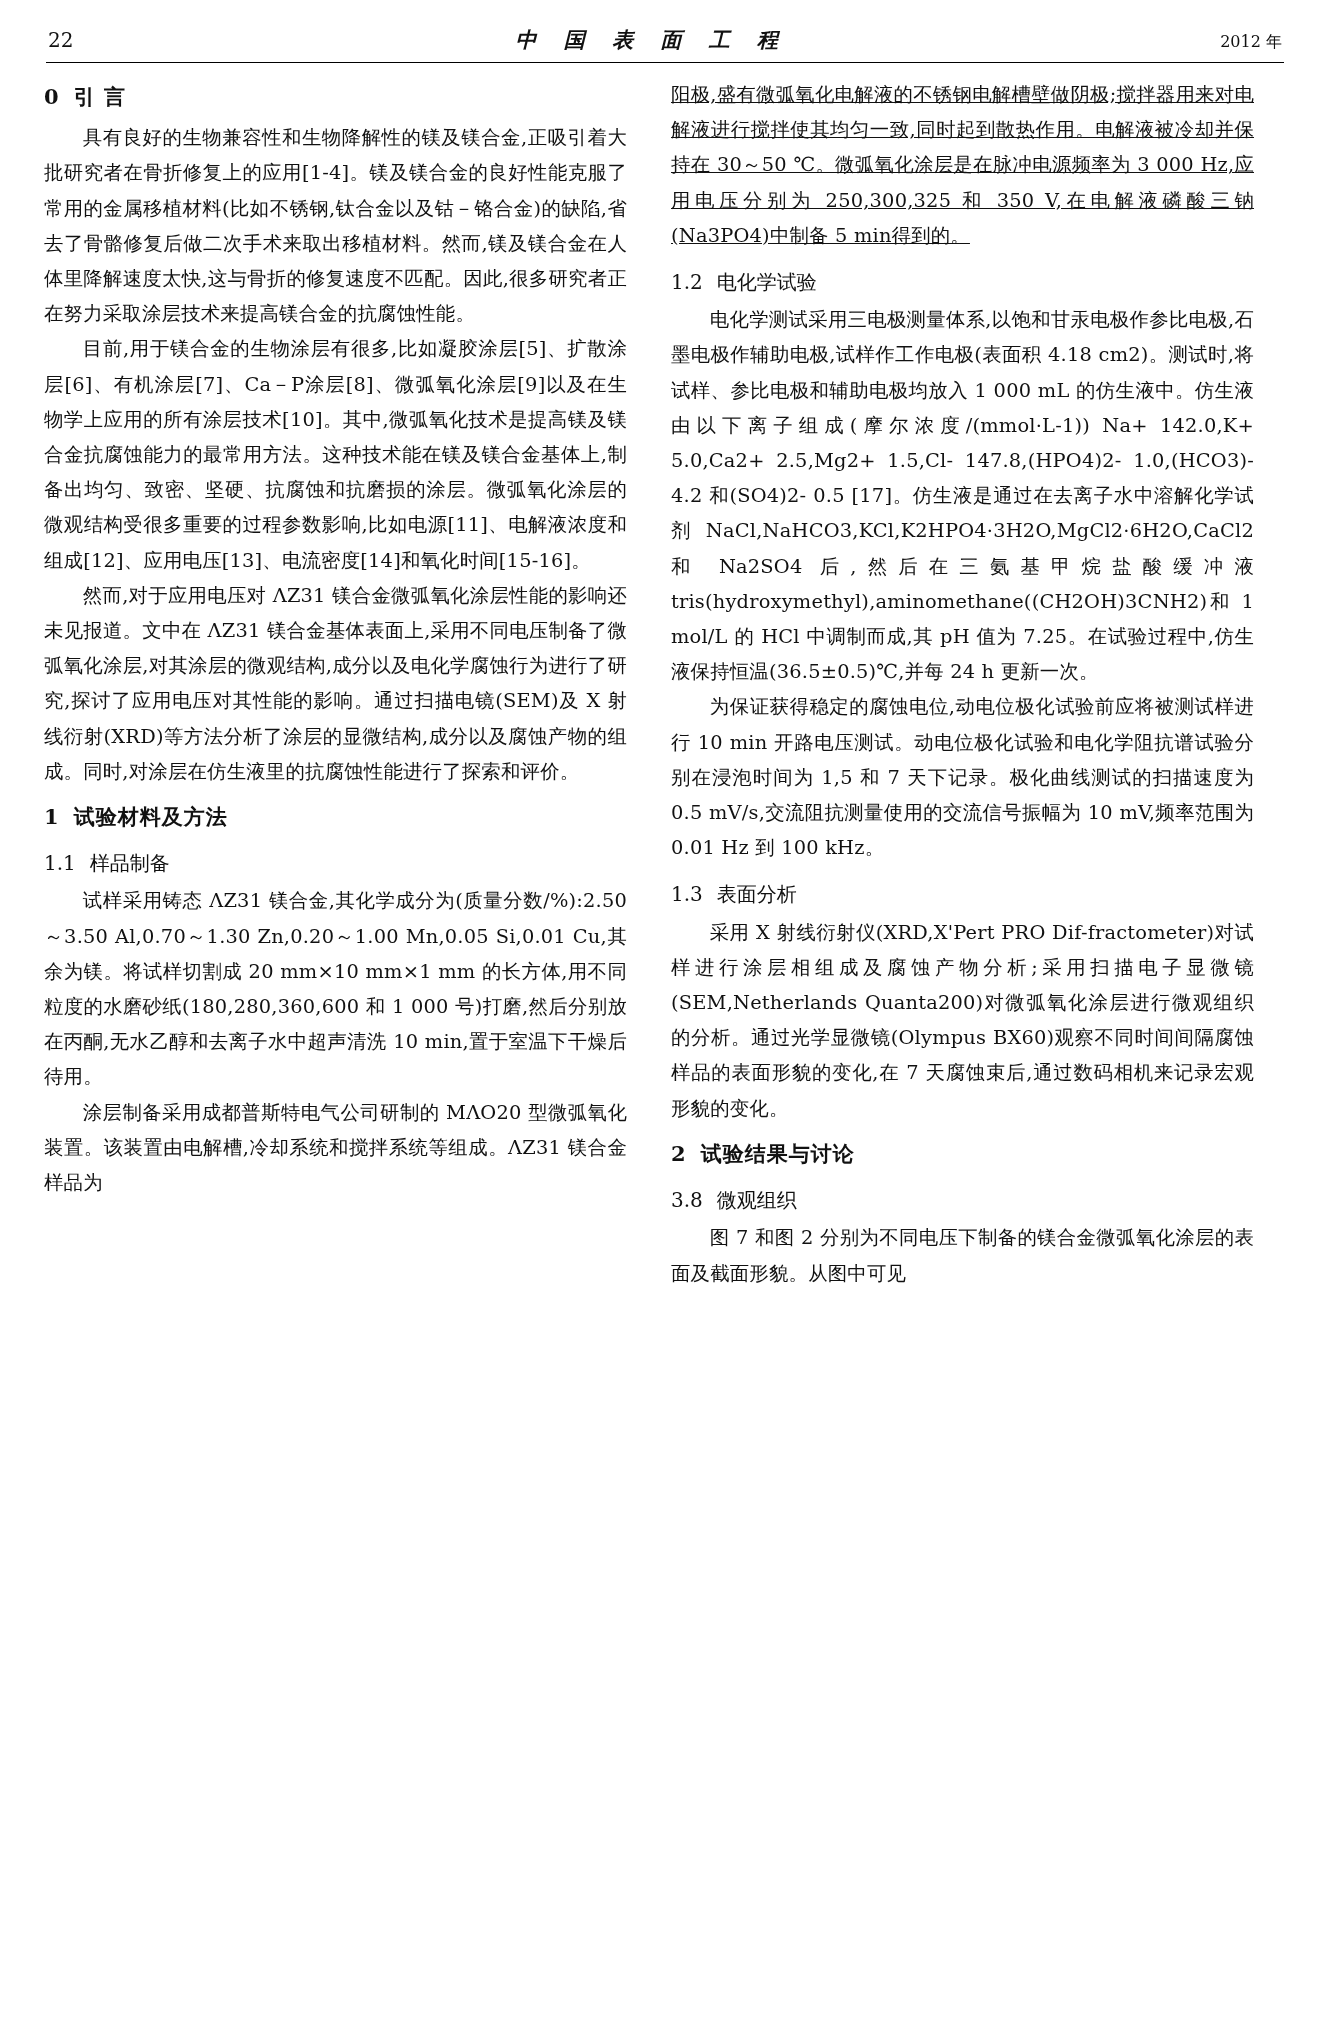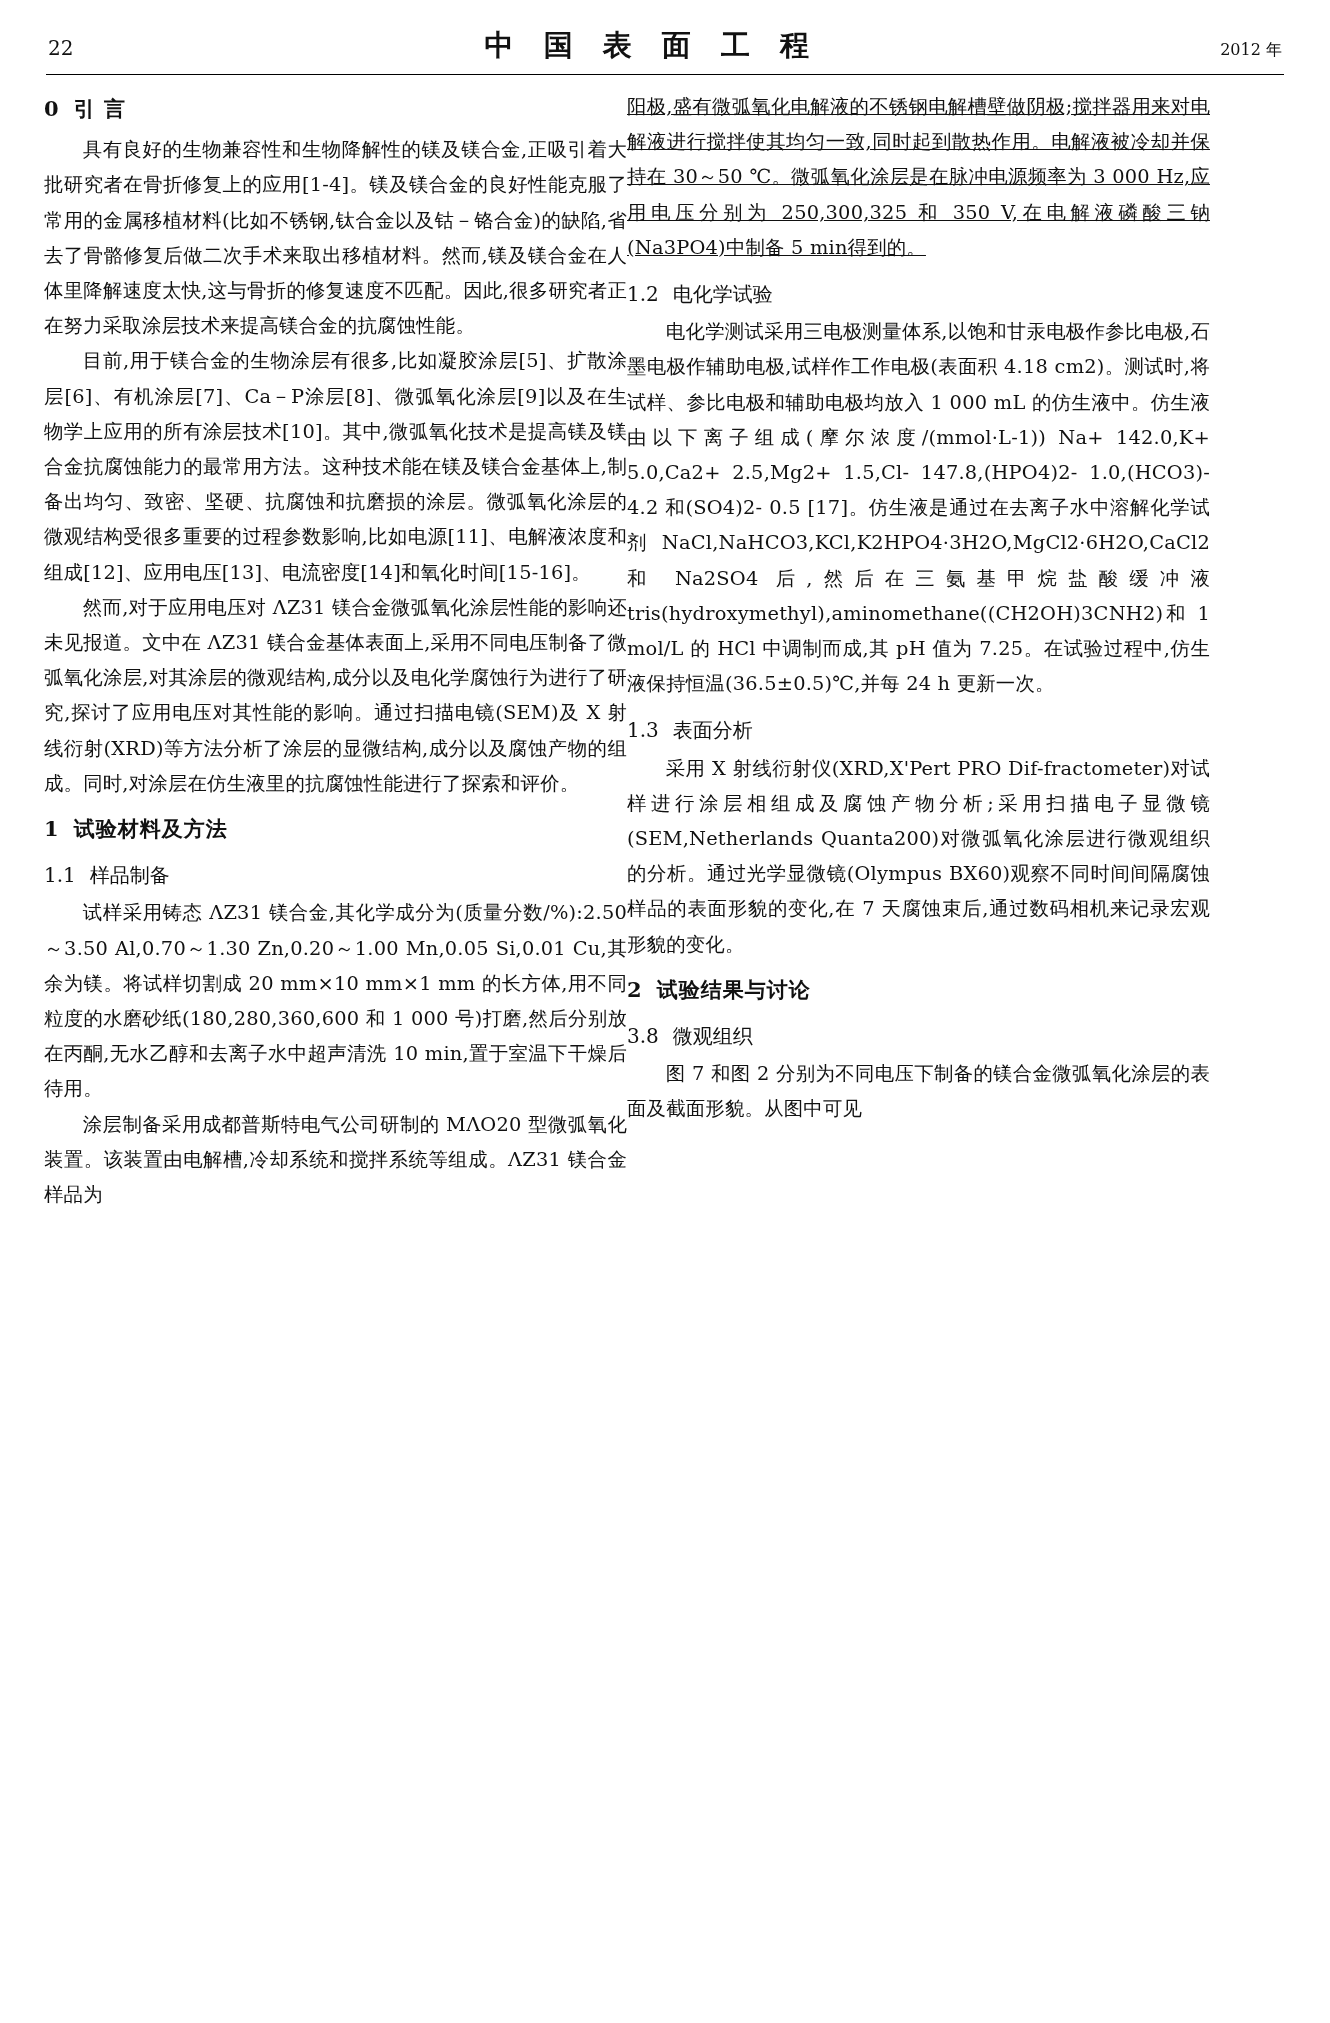--- a/index.html
+++ b/index.html
@@ -26,35 +26,37 @@
     align-items: baseline;
     justify-content: space-between;
     font-size: 20px;
     padding: 0 4px 8px 4px;
   }
   .running-head .page-num {
     font-family: "DejaVu Serif", "Liberation Serif", serif;
     font-size: 20px;
   }
   .running-head .journal {
-    font-size: 29px;
+    font-size: 21px;
     letter-spacing: 10px;
     font-weight: 600;
     text-indent: 10px;
+    font-style: italic;
   }
   .running-head .year {
     font-size: 16px;
   }
   .rule {
     border-top: 1.6px solid #000;
     margin: 0 2px 14px 2px;
   }
   
   .columns {
     display: flex;
+    gap: 44px;
     height: 1880px;
   }
   .col {
     width: 583px;
     font-size: 19.4px;
     line-height: 35.2px;
     text-align: justify;
     text-justify: inter-character;
   }
   p {
@@ -116,20 +118,21 @@
 
     <div class="col">
 
       <p class="noindent">阳极,盛有微弧氧化电解液的不锈钢电解槽壁做阴极;搅拌器用来对电解液进行搅拌使其均匀一致,同时起到散热作用。电解液被冷却并保持在 30～50 ℃。微弧氧化涂层是在脉冲电源频率为 3 000 Hz,应用电压分别为 250,300,325 和 350 V,在电解液磷酸三钠(Na3PO4)中制备 5 min得到的。</p>
 
       <h3 class="subsec">
         <span class="num">1.2</span><span>电化学试验</span>
       </h3>
 
       <p>电化学测试采用三电极测量体系,以饱和甘汞电极作参比电极,石墨电极作辅助电极,试样作工作电极(表面积 4.18 cm2)。测试时,将试样、参比电极和辅助电极均放入 1 000 mL 的仿生液中。仿生液由以下离子组成(摩尔浓度/(mmol·L-1)) Na+ 142.0,K+ 5.0,Ca2+ 2.5,Mg2+ 1.5,Cl- 147.8,(HPO4)2- 1.0,(HCO3)- 4.2 和(SO4)2- 0.5 [17]。仿生液是通过在去离子水中溶解化学试剂 NaCl,NaHCO3,KCl,K2HPO4·3H2O,MgCl2·6H2O,CaCl2和 Na2SO4 后,然后在三氨基甲烷盐酸缓冲液 tris(hydroxymethyl),aminomethane((CH2OH)3CNH2)和 1 mol/L 的 HCl 中调制而成,其 pH 值为 7.25。在试验过程中,仿生液保持恒温(36.5±0.5)℃,并每 24 h 更新一次。</p>
+      <p>为保证获得稳定的腐蚀电位,动电位极化试验前应将被测试样进行 10 min 开路电压测试。动电位极化试验和电化学阻抗谱试验分别在浸泡时间为 1,5 和 7 天下记录。极化曲线测试的扫描速度为 0.5 mV/s,交流阻抗测量使用的交流信号振幅为 10 mV,频率范围为 0.01 Hz 到 100 kHz。</p>
 
       <h3 class="subsec">
         <span class="num">1.3</span><span>表面分析</span>
       </h3>
 
       <p>采用 X 射线衍射仪(XRD,X'Pert PRO Dif-fractometer)对试样进行涂层相组成及腐蚀产物分析;采用扫描电子显微镜(SEM,Netherlands Quanta200)对微弧氧化涂层进行微观组织的分析。通过光学显微镜(Olympus BX60)观察不同时间间隔腐蚀样品的表面形貌的变化,在 7 天腐蚀束后,通过数码相机来记录宏观形貌的变化。</p>
 
       <h2 class="sec">
         <span class="num">2</span><span>试验结果与讨论</span>
       </h2>

